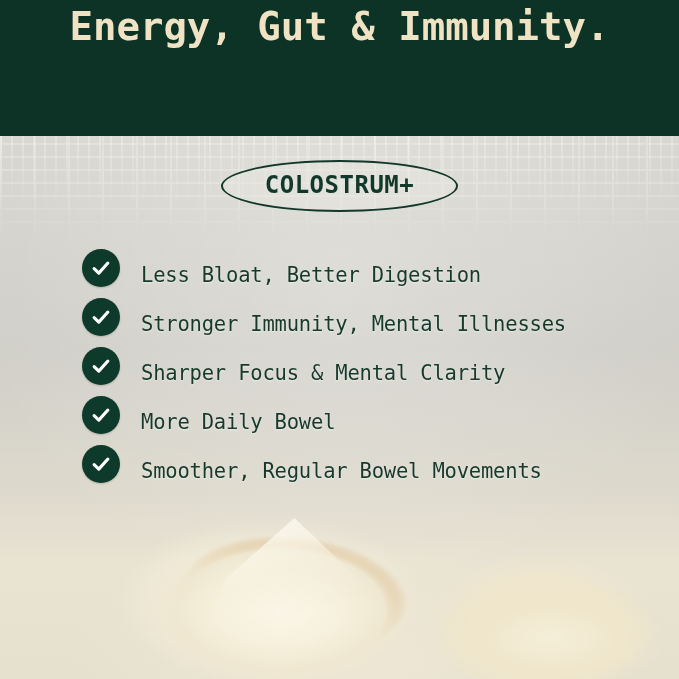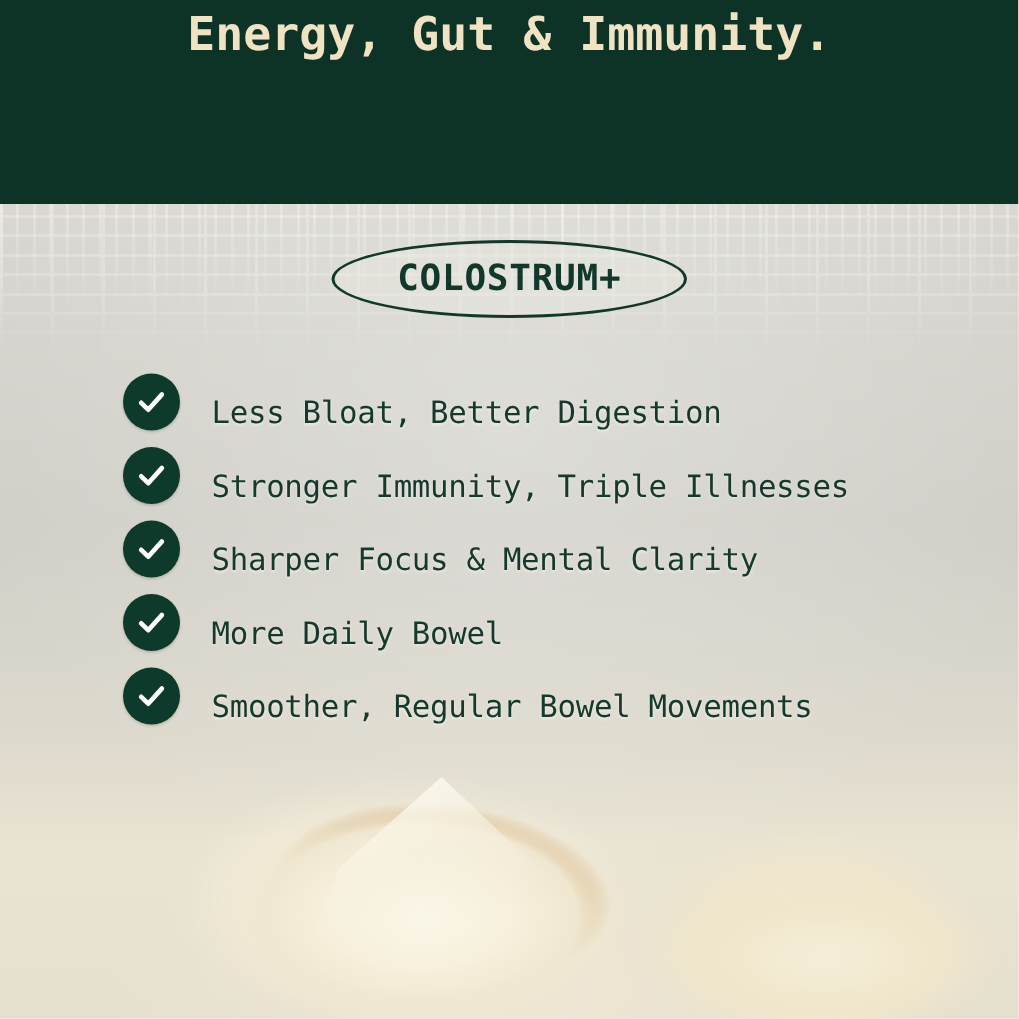--- a/index.html
+++ b/index.html
@@ -100,21 +100,21 @@
     font-weight:bold;
     font-size:42px;
     letter-spacing:-0.5px;
     color:#f4f1e6;
     line-height:1.06;
   }
   .subheadline{
     margin:0;padding-top:6px;
     font-family:"DejaVu Sans Mono","Liberation Mono",monospace;
     font-weight:bold;
-    font-size:31px;
+    font-size:39px;
     letter-spacing:0px;
     color:#efe3c4;
     line-height:1.1;
   }
 
   
   .badge-wrap{
     position:absolute;left:0;top:160px;width:679px;
     display:flex;justify-content:center;
   }
@@ -194,21 +194,21 @@
       </span>
       <span class="benefit-text">Less Bloat, Better Digestion</span>
     </div>
 
     <div class="benefit">
       <span class="check">
         <svg width="22" height="22" viewBox="0 0 24 24" aria-hidden="true">
           <path d="M4.5 12.6 L9.6 17.6 L19.5 6.6" fill="none" stroke="#ffffff" stroke-width="3.4" stroke-linecap="round" stroke-linejoin="round"></path>
         </svg>
       </span>
-      <span class="benefit-text">Stronger Immunity, Triple Illnesses</span>
+      <span class="benefit-text">Stronger Immunity, Mental Illnesses</span>
     </div>
 
     <div class="benefit">
       <span class="check">
         <svg width="22" height="22" viewBox="0 0 24 24" aria-hidden="true">
           <path d="M4.5 12.6 L9.6 17.6 L19.5 6.6" fill="none" stroke="#ffffff" stroke-width="3.4" stroke-linecap="round" stroke-linejoin="round"></path>
         </svg>
       </span>
       <span class="benefit-text">Sharper Focus &amp; Mental Clarity</span>
     </div>

